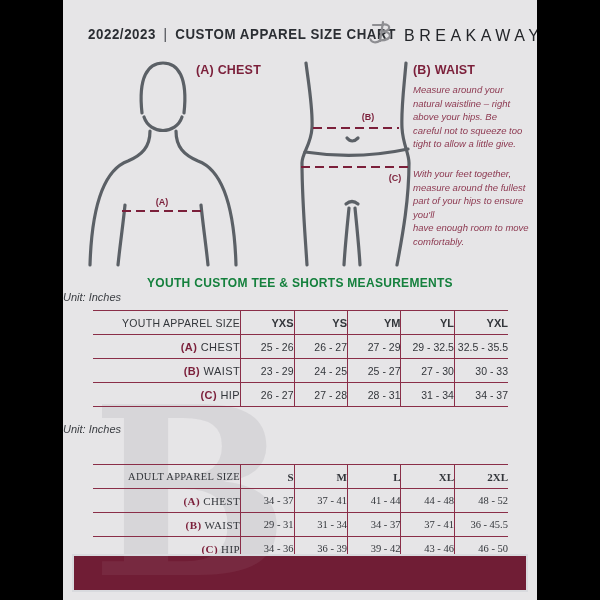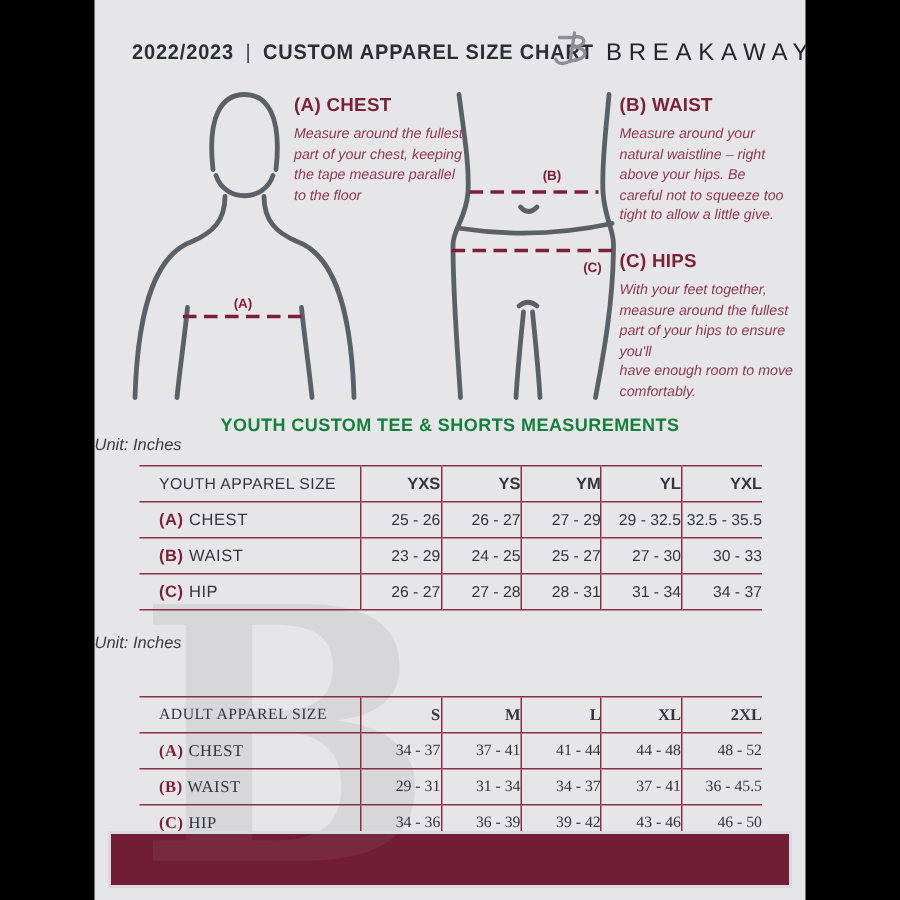--- a/index.html
+++ b/index.html
@@ -39,21 +39,21 @@
             font-style:italic;color:#3a3d42;}
   .youth-title{top:276px;} .youth-unit{top:291px;}
   .adult-title{top:408px;} .adult-unit{top:423px;}
   table.size-table{position:absolute;left:30px;width:415px;z-index:1;border-collapse:collapse;table-layout:fixed;}
   .youth-table{top:310px;} .adult-table{top:464px;font-family:Liberation Serif, serif;}
   .size-table th,.size-table td{height:23px;padding:0;border-bottom:1.5px solid #8a2e48;
             font-size:10.5px;color:#33363b;text-align:right;font-weight:400;}
   .size-table thead th{border-top:1.5px solid #8a2e48;}
   .size-table th:not(:first-child),.size-table td:not(:first-child){border-left:1.2px solid #8a2e48;}
   .size-table th.size-col{font-weight:bold;font-size:11px;}
-  .size-table .label-col{text-align:left;padding-left:13px;letter-spacing:0.3px;width:32.3%;}
+  .size-table .label-col{text-align:right;padding-left:13px;letter-spacing:0.3px;width:32.3%;}
   .size-table td.label-col{font-size:11px;letter-spacing:0.4px;}
   .size-table .prefix{color:#7b1f3a;font-weight:bold;}
 
   
   .footer-bar{position:absolute;left:9px;top:554px;width:456px;height:38px;box-sizing:border-box;
               background:#701d35;border:2px solid #d9dade;z-index:2;overflow:hidden;}
 
   svg .body-line{fill:none;stroke:#5b6066;stroke-width:3.2;stroke-linecap:round;}
   svg .dash-line{fill:none;stroke:#7b1f3a;stroke-width:2.2;stroke-dasharray:9 5;}
   svg .dash-label{font-family:"Liberation Sans",sans-serif;font-size:9px;font-weight:bold;fill:#7b1f3a;}
@@ -99,28 +99,26 @@
       <path class="body-line" d="M64,151 C62,171 60,190 59,208" stroke-width="2.6"></path>
       <path class="body-line" d="M70,151 C72,171 74,190 75,208" stroke-width="2.6"></path>
       <line class="dash-line" x1="28" y1="71" x2="114" y2="71"></line>
       <text class="dash-label" x="83" y="63" text-anchor="middle">(B)</text>
       <line class="dash-line" x1="16" y1="110" x2="126" y2="110"></line>
       <text class="dash-label" x="110" y="124" text-anchor="middle">(C)</text>
     </svg>
 
     <div class="instr instr-a">
       <div class="instr-heading">(A) CHEST</div>
-      <div class="instr-body">Measure around the fullest part of your chest, keeping the tape measure parallel to the floor</div>
     </div>
     <div class="instr instr-b">
       <div class="instr-heading">(B) WAIST</div>
       <div class="instr-body">Measure around your natural waistline – right above your hips. Be careful not to squeeze too tight to allow a little give.</div>
     </div>
     <div class="instr instr-c">
-      <div class="instr-heading">(C) HIPS</div>
       <div class="instr-body">With your feet together, measure around the fullest part of your hips to ensure you'll
 have enough room to move comfortably.</div>
     </div>
 
     <div class="tbl-title youth-title">YOUTH CUSTOM TEE &amp; SHORTS MEASUREMENTS</div>
     <div class="tbl-unit youth-unit">Unit: Inches</div>
     <table class="size-table youth-table">
         <thead>
           <tr>
             <th class="label-col">YOUTH APPAREL SIZE</th>

